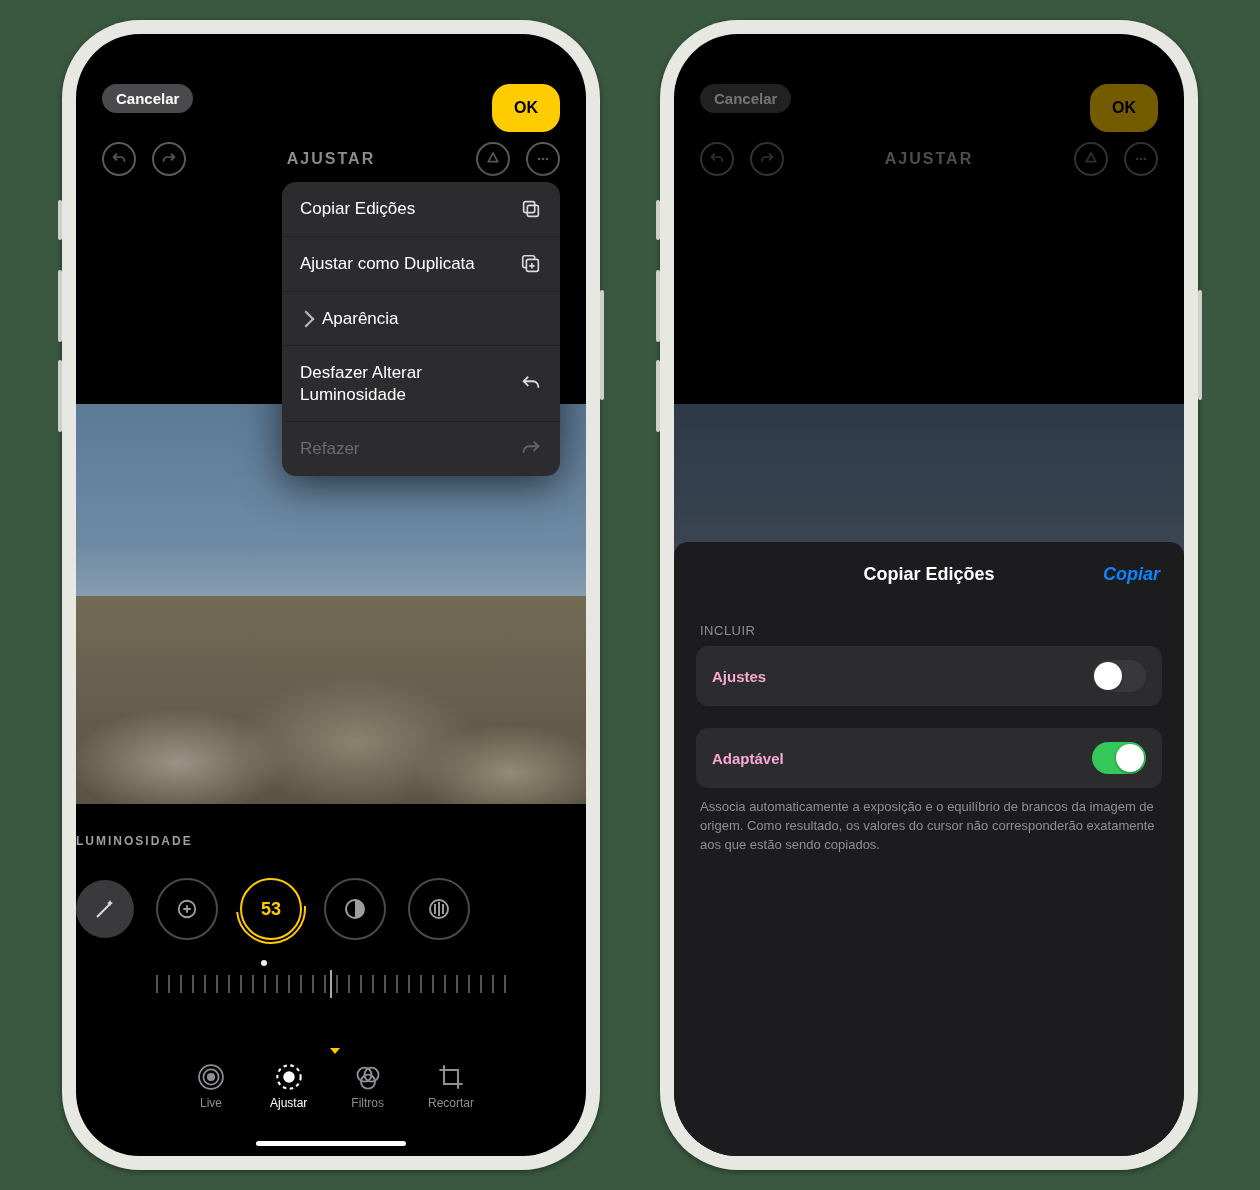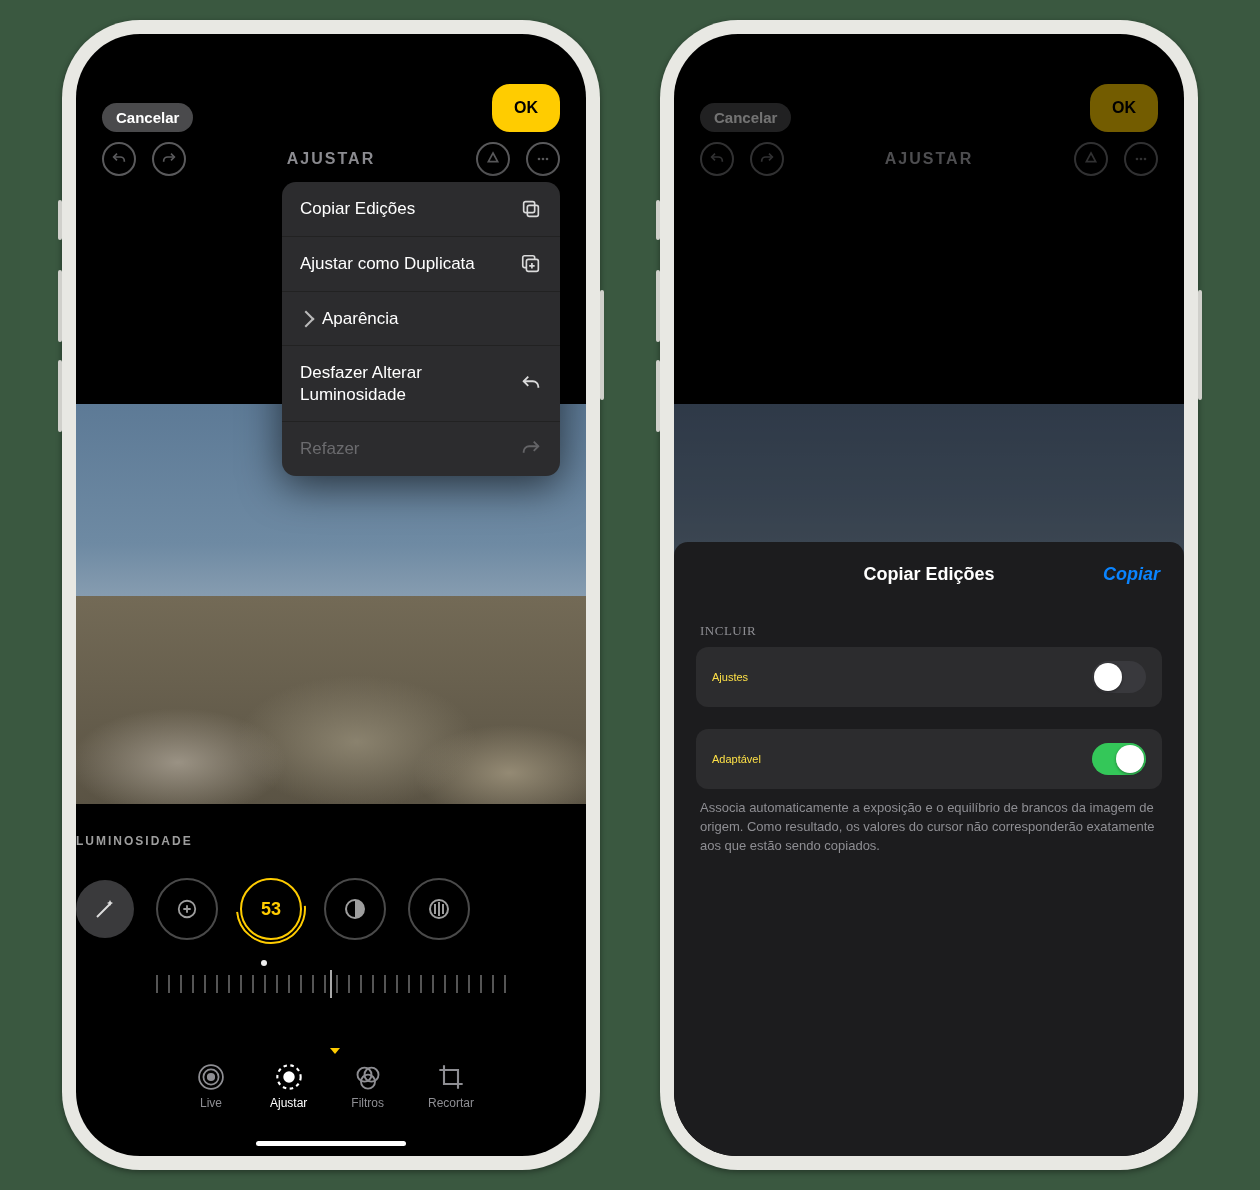--- a/index.html
+++ b/index.html
@@ -48,21 +48,21 @@
   }
   .side-btn{position:absolute;background:#d0d0cb;border-radius:4px;}
   .side-btn.l1{left:-4px;top:180px;width:4px;height:40px;}
   .side-btn.l2{left:-4px;top:250px;width:4px;height:72px;}
   .side-btn.l3{left:-4px;top:340px;width:4px;height:72px;}
   .side-btn.r1{right:-4px;top:270px;width:4px;height:110px;}
 
   
   .topbar{
     position:absolute;top:50px;left:0;right:0;
-    display:flex;align-items:flex-end;justify-content:space-between;
+    display:flex;align-items:flex-start;justify-content:space-between;
     padding:0 26px;z-index:5;
   }
   .pill-cancel{
     background:#4a4a4c;color:#fff;font-size:15px;font-weight:600;
     padding:6px 14px;border-radius:16px;
   }
   .pill-ok{
     background:var(--accent-yellow);color:#000;font-size:16px;font-weight:700;
     padding:15px 22px;border-radius:18px;
   }
@@ -160,27 +160,27 @@
   
   .sheet{
     position:absolute;left:0;right:0;bottom:0;top:508px;
     background:var(--sheet-bg);border-top-left-radius:14px;border-top-right-radius:14px;
     z-index:30;padding:18px 0 40px 0;
   }
   .sheet-head{display:flex;align-items:center;justify-content:center;position:relative;padding:4px 0 22px 0;}
   .sheet-title{color:#fff;font-size:18px;font-weight:700;}
   .sheet-action{position:absolute;right:24px;color:var(--ios-blue);font-size:18px;font-weight:600;font-style:italic;}
   .sh-section{padding:0 22px;}
-  .sh-label{color:#8e8e93;font-size:13px;letter-spacing:.5px;margin:16px 0 8px 4px;font-family:Liberation Serif, serif;}
+  .sh-label{color:#8e8e93;font-size:13px;letter-spacing:.5px;margin:16px 0 8px 4px;}
   .sh-row{
     background:var(--sheet-row);border-radius:12px;
     display:flex;align-items:center;justify-content:space-between;
     padding:14px 16px;margin-bottom:22px;
   }
-  .sh-row .lbl{color:#fde047;font-size:11px;}
+  .sh-row .lbl{color:#f9a8d4;font-size:15px;font-weight:bold;}
   .toggle{width:54px;height:32px;border-radius:16px;position:relative;}
   .toggle.off{background:#39393d;}
   .toggle.on{background:var(--ios-green);}
   .knob{position:absolute;top:2px;width:28px;height:28px;border-radius:50%;background:#fff;box-shadow:0 1px 3px rgba(0,0,0,.4);}
   .toggle.off .knob{left:2px;}
   .toggle.on .knob{right:2px;}
   .sh-note{color:#8e8e93;font-size:13px;line-height:1.45;padding:0 4px;}
 
   
   svg{display:block;}

